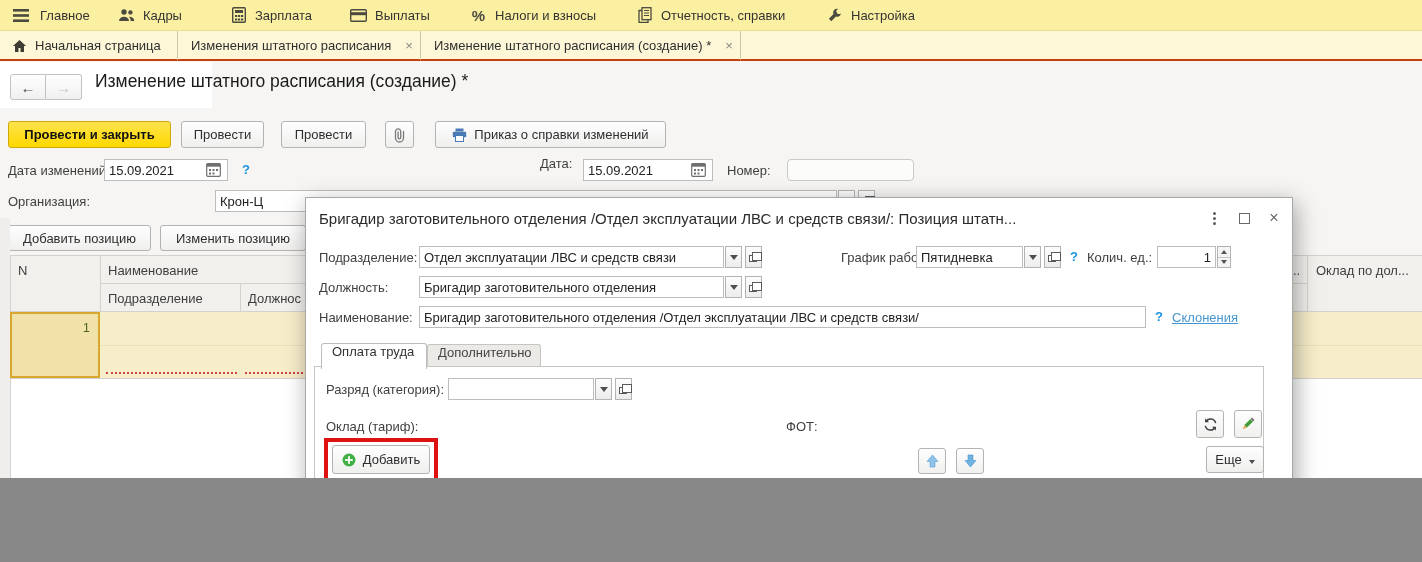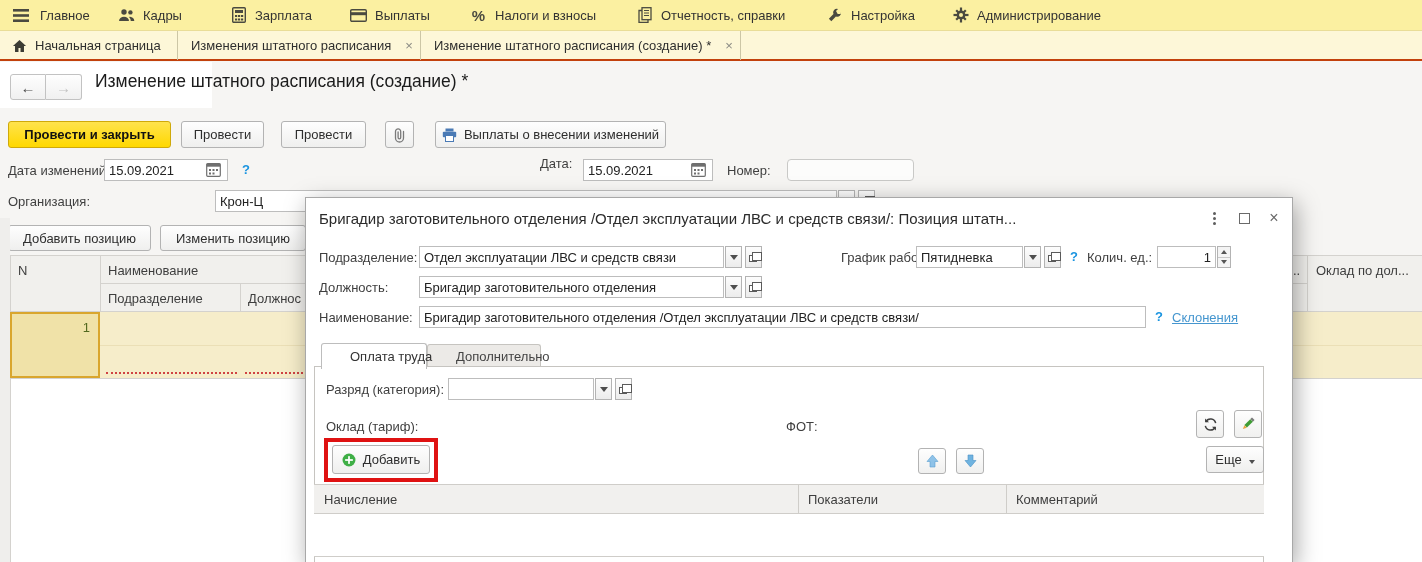--- a/index.html
+++ b/index.html
@@ -1,18 +1,18 @@
 <!DOCTYPE html>
 <html><head>
 <meta charset="utf-8">
 <style>
   * { box-sizing: border-box; margin: 0; padding: 0; }
   html,body { background:#888; }
   #app{
-    position:relative; width:1422px; height:562px; overflow:hidden;
+    position:relative; width:1422px; height:478px; overflow:hidden;
     background:#f6f5f3;
     font-family:"Liberation Sans","DejaVu Sans",sans-serif;
     font-size:13px; color:#333;
   }
   svg{display:block;}
 
   
   .topbar{position:absolute;left:0;top:0;width:1422px;height:31px;background:#fbf0a1;border-bottom:1px solid #e9dd98;}
   .mitem{position:absolute;top:0;height:30px;display:flex;align-items:center;gap:8px;color:#333;white-space:nowrap;cursor:default;}
   .mitem .ic{width:17px;height:17px;display:flex;align-items:center;justify-content:center;}
@@ -66,21 +66,21 @@
   .dialog{position:absolute;left:305px;top:197px;width:988px;height:366px;background:#fff;border:1px solid #a8a8a8;
           box-shadow:3px 6px 22px rgba(0,0,0,.35);}
   .dtitle{position:absolute;left:13px;top:12px;width:880px;font-size:15px;color:#2b2b2b;white-space:nowrap;overflow:hidden;}
   .witn{position:absolute;top:10px;width:20px;height:20px;display:flex;align-items:center;justify-content:center;color:#5e5e5e;}
   .dots3{display:flex;flex-direction:column;gap:2px;}
   .dots3 i{width:3px;height:3px;background:#5e5e5e;border-radius:50%;}
   .wsq{width:11px;height:11px;border:1.5px solid #6a6a6a;}
   .wx{font-size:16px;color:#6a6a6a;}
   .link{position:absolute;color:#4596cf;text-decoration:underline;white-space:nowrap;}
 
-  .dtab{position:absolute;height:26px;display:flex;align-items:center;padding:0 28px;white-space:nowrap;}
+  .dtab{position:absolute;height:26px;display:flex;align-items:flex-start;padding:0 10px;white-space:nowrap;}
   .dtab.active{background:#fff;border:1px solid #bdbdbd;border-bottom:none;border-radius:3px 3px 0 0;z-index:3;}
   .dtab.idle{background:#eceae7;border:1px solid #c6c4c0;border-bottom:none;border-radius:3px 3px 0 0;height:24px;top:146px;color:#444;}
   .dpanel{position:absolute;left:8px;top:168px;width:950px;height:198px;border:1px solid #c6c4c0;background:#fff;}
 
   .icobtn{position:absolute;width:28px;height:28px;border:1px solid #b3b3b3;border-radius:3px;background:linear-gradient(#fefefe,#f0f0ef);display:flex;align-items:center;justify-content:center;}
   .redbox{position:absolute;border:4px solid #df1212;}
   .gridhead{position:absolute;background:#f1f0ee;border-top:1px solid #cfcdc9;border-bottom:1px solid #cfcdc9;}
   .gv{position:absolute;width:1px;background:#cfcdc9;}
 </style>
 </head>
@@ -161,37 +161,20 @@
       <span>Отчетность, справки</span>
     </div>
     <div class="mitem" style="left:826px">
       <span class="ic">
         <svg width="15" height="15" viewBox="0 0 16 16">
             <path d="M14.8 4.2a4 4 0 0 1-5.3 4.9L4.6 14 2 11.4l4.9-4.9A4 4 0 0 1 11.8 1l-2.2 2.2 1.8 3.2 3.2-.1z" fill="#4a4a40"></path>
           </svg>
       </span>
       <span>Настройка</span>
     </div>
-    <div class="mitem" style="left:952px">
-      <span class="ic">
-        <svg width="16" height="16" viewBox="0 0 16 16">
-            <g fill="#4a4a40">
-              <circle cx="8" cy="8" r="4.4"></circle>
-              <rect x="6.9" y="0.5" width="2.2" height="15"></rect>
-              <rect x="0.5" y="6.9" width="15" height="2.2"></rect>
-              <g transform="rotate(45 8 8)">
-                <rect x="6.9" y="1.2" width="2.2" height="13.6"></rect>
-                <rect x="1.2" y="6.9" width="13.6" height="2.2"></rect>
-              </g>
-            </g>
-            <circle cx="8" cy="8" r="2" fill="#fbf0a1"></circle>
-          </svg>
-      </span>
-      <span>Администрирование</span>
-    </div>
   </div>
 
   <div class="tabbar">
     <div class="wtab" style="left:0;width:178px">
       <span>
         <svg width="15" height="14" viewBox="0 0 16 15">
             <path d="M8 1 1 7.6h2.2V14h3.7V9.6h2.2V14h3.7V7.6H15z" fill="#3c3c34"></path>
           </svg>
       </span>
       <span>Начальная страница</span>
@@ -230,21 +213,21 @@
     </span>
   </div>
   <div class="btn" style="left:435px;top:121px;width:231px">
     <span>
       <svg width="15" height="14" viewBox="0 0 15 14">
           <rect x="3.5" y="0.5" width="8" height="3" fill="#4a7ab5"></rect>
           <rect x="0.8" y="3.8" width="13.4" height="5.4" rx="1" fill="#4a7ab5"></rect>
           <rect x="3.5" y="7.5" width="8" height="6" fill="#fff" stroke="#4a7ab5"></rect>
         </svg>
     </span>
-    <span>Выплаты о внесении изменений</span>
+    <span>Приказ о справки изменений</span>
   </div>
 
   <div class="lbl" style="left:8px;top:163px">Дата изменений:</div>
   <input class="inp" style="left: 104px; top: 159px; width: 124px; padding-right: 22px;" readonly="" value="15.09.2021">
   <span class="calic" style="left:206px;top:162px">
     <svg width="15" height="15" viewBox="0 0 15 15">
         <rect x="0.7" y="1.7" width="13.6" height="12.6" rx="1" fill="none" stroke="#6f6f6f" stroke-width="1.2"></rect>
         <rect x="0.7" y="1.7" width="13.6" height="3" fill="#6f6f6f"></rect>
         <g fill="#6f6f6f">
           <rect x="3" y="7" width="2" height="2"></rect>

